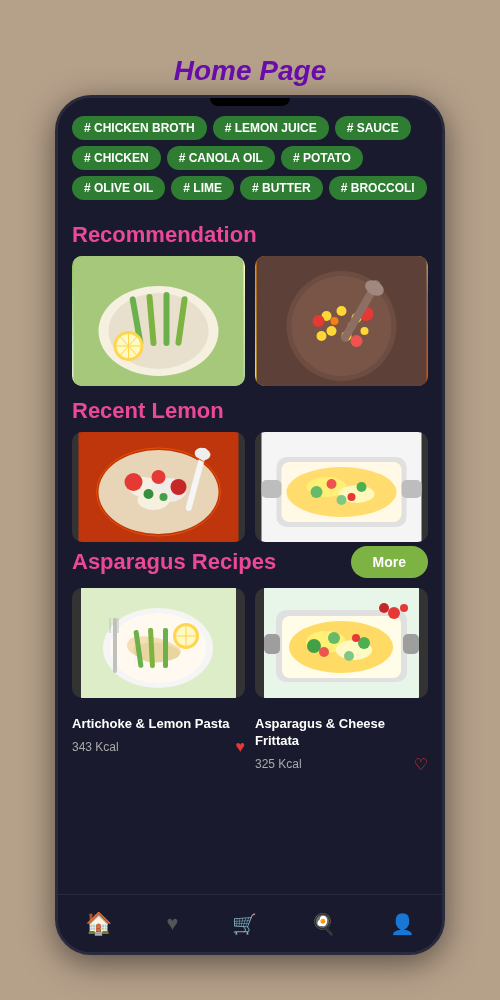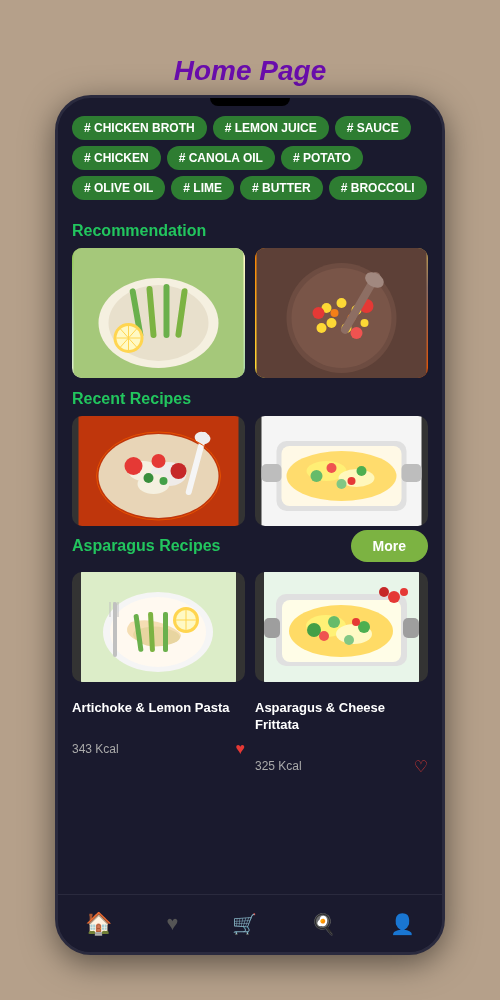--- a/index.html
+++ b/index.html
@@ -67,22 +67,22 @@
     }
     .tag {
       background: #2e7d32;
       color: #fff;
       border-radius: 20px;
       padding: 5px 12px;
       font-size: 12px;
       font-weight: bold;
     }
     .section-title {
-      color: #22c55e;
-      font-size: 16px;
+      color: #ec4899;
+      font-size: 22px;
       font-weight: bold;
       padding: 12px 14px 8px;
     }
     .rec-row {
       display: flex;
       gap: 10px;
       padding: 0 14px;
     }
     .rec-img {
       flex: 1;
@@ -138,21 +138,21 @@
       color: #fff;
       font-size: 13px;
       font-weight: bold;
       margin-top: 18px;
       line-height: 1.3;
     }
     .food-kcal-row {
       display: flex;
       justify-content: space-between;
       align-items: center;
-      margin-top: 23px;
+      margin-top: 5px;
     }
     .food-kcal {
       color: #aaa;
       font-size: 12px;
     }
     .heart-icon {
       font-size: 16px;
     }
     .heart-filled { color: #e53935; }
     .heart-empty { color: #e53935; }
@@ -264,21 +264,21 @@
             <circle cx="110" cy="58" r="7" fill="#e53935"></circle>
             <circle cx="62" cy="65" r="6" fill="#e53935"></circle>
             <circle cx="100" cy="85" r="6" fill="#ef5350"></circle>
 
             <rect x="100" y="20" width="8" height="70" rx="4" fill="#8d6e63" transform="rotate(30,104,55)"></rect>
             <ellipse cx="118" cy="32" rx="10" ry="7" fill="#a1887f" transform="rotate(30,118,32)"></ellipse>
           </svg>
         </div>
       </div>
 
-      <div class="section-title">Recent Recipes</div>
+      <div class="section-title">Recent Lemon</div>
       <div class="recent-row">
         <div class="recent-img">
           <svg width="100%" height="110" viewBox="0 0 160 110">
             <rect width="160" height="110" fill="#bf360c"></rect>
             <ellipse cx="80" cy="60" rx="60" ry="42" fill="#e8d5b7"></ellipse>
 
             <ellipse cx="65" cy="55" rx="15" ry="10" fill="#f5f0e0"></ellipse>
             <ellipse cx="90" cy="58" rx="18" ry="12" fill="#efebe9"></ellipse>
             <ellipse cx="75" cy="68" rx="16" ry="10" fill="#f5f0e0"></ellipse>
 

